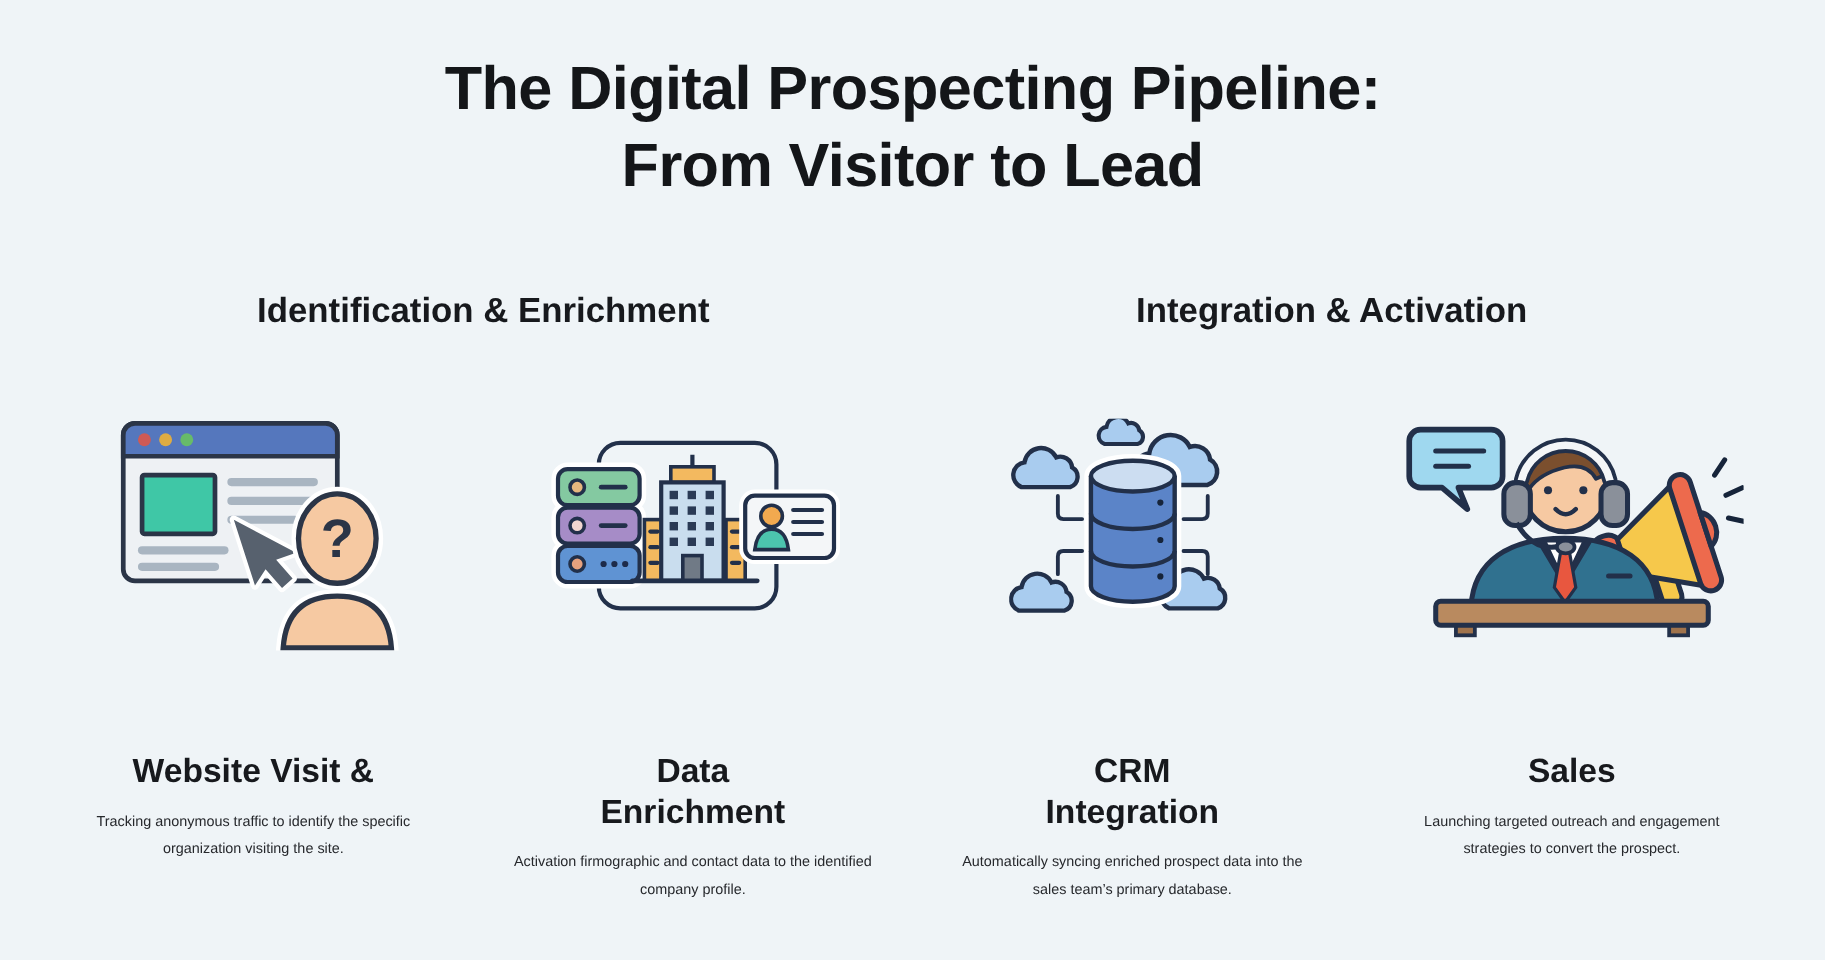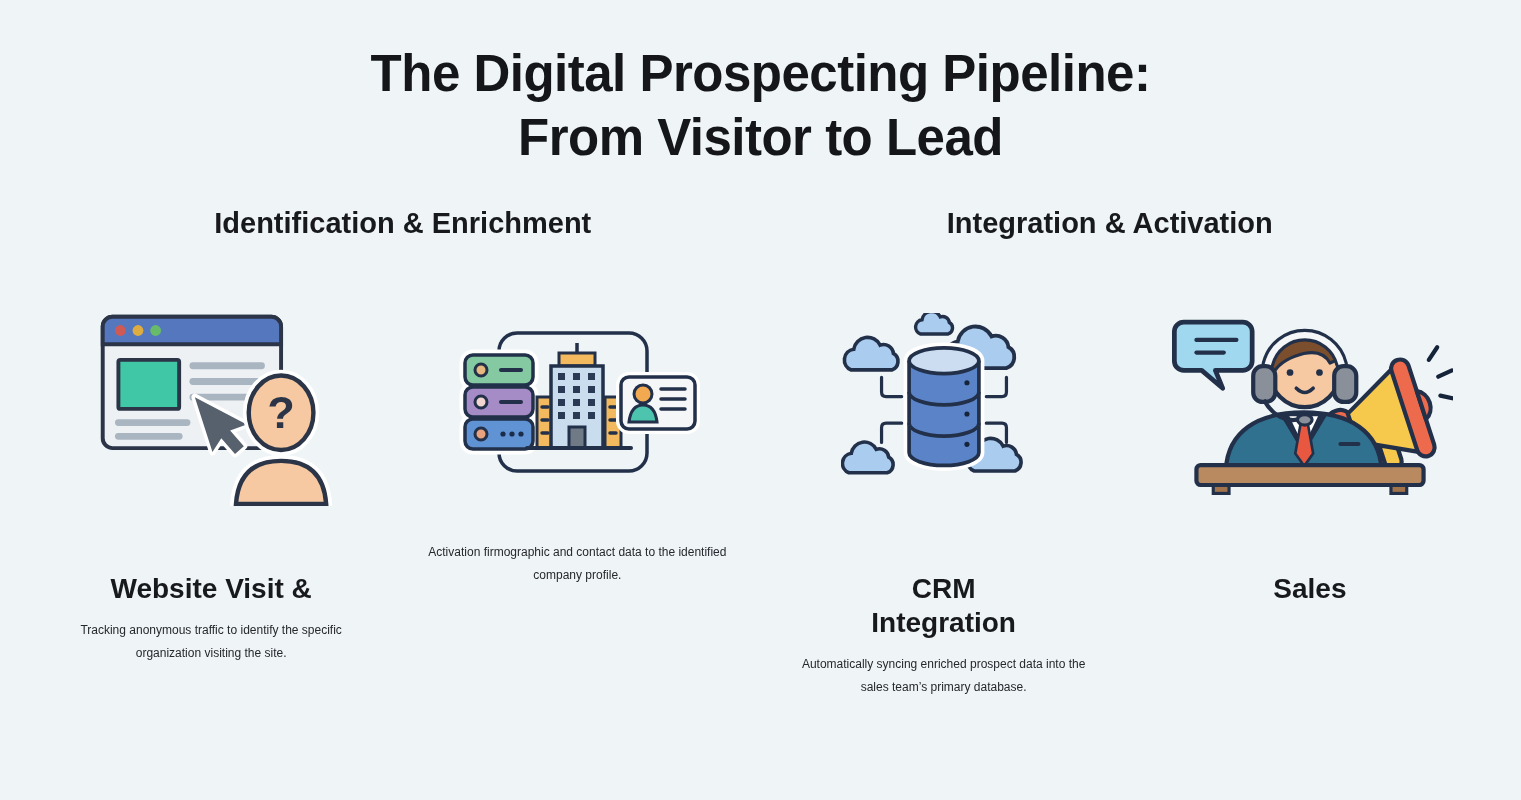--- a/index.html
+++ b/index.html
@@ -18,21 +18,21 @@
     font-size:51px;
     font-weight:bold;
     line-height:64px;
     letter-spacing:-0.5px;
     color:#141619;
   }
 
   .section-headers {
     display:grid;
     grid-template-columns:1fr 1fr;
-    margin-top:37px;
+    margin-top:73px;
     gap:20px;
   }
   .section-header {
     text-align:center;
     font-size:29px;
     font-weight:bold;
     color:#17191d;
   }
   .section-header.left  { padding-left:55px; }
   .section-header.right { padding-right:72px; }
@@ -44,21 +44,21 @@
     padding:0 28px;
   }
   .step { text-align:center; }
   .icon-box {
     height:250px;
     display:flex;
     align-items:center;
     justify-content:center;
   }
   .step-title {
-    margin-top:44px;
+    margin-top:62px;
     font-size:28px;
     font-weight:bold;
     line-height:34px;
     color:#17191d;
   }
   .step-desc {
     margin:13px auto 0;
     max-width:300px;
     font-size:12px;
     line-height:23px;
@@ -177,20 +177,24 @@
             <circle cx="198" cy="67" r="9" fill="#f2a94f" stroke="#22304a" stroke-width="3"></circle>
             <path d="M184 95 q2 -17 14 -17 q12 0 14 17 z" fill="#4cc4ae" stroke="#22304a" stroke-width="3"></path>
             <g stroke="#22304a" stroke-width="3.5" stroke-linecap="round">
               <line x1="216" y1="62" x2="240" y2="62"></line>
               <line x1="216" y1="72" x2="240" y2="72"></line>
               <line x1="216" y1="82" x2="240" y2="82"></line>
             </g>
           </g>
         </svg>
       </div>
+      <div class="step-title">
+        <div>Data</div>
+        <div>Enrichment</div>
+      </div>
       <div class="step-desc">Activation firmographic and contact data to the identified company profile.</div>
     </div>
 
     <div class="step">
       <div class="icon-box">
         <svg width="206" height="180" viewBox="0 0 224 196">
           <defs>
             <path id="cloud" d="M10 40 a13 13 0 0 1 3 -25 a17 17 0 0 1 32 -5 a12 12 0 0 1 16 10 a11 11 0 0 1 -2 20 z"></path>
           </defs>
           <g fill="#a9ccef" stroke="#22304a">
@@ -274,16 +278,17 @@
           <g>
             <rect x="44" y="168" width="15" height="9" fill="#a0734c" stroke="#22304a" stroke-width="3"></rect>
             <rect x="213" y="168" width="15" height="9" fill="#a0734c" stroke="#22304a" stroke-width="3"></rect>
             <rect x="28" y="150" width="216" height="19" rx="4" fill="#b98a5f" stroke="#22304a" stroke-width="4"></rect>
           </g>
         </svg>
       </div>
       <div class="step-title">
         <div>Sales</div>
       </div>
+      <div class="step-desc">Launching targeted outreach and engagement strategies to convert the prospect.</div>
     </div>
 
   </div>
 </div>
 
 </body></html>

